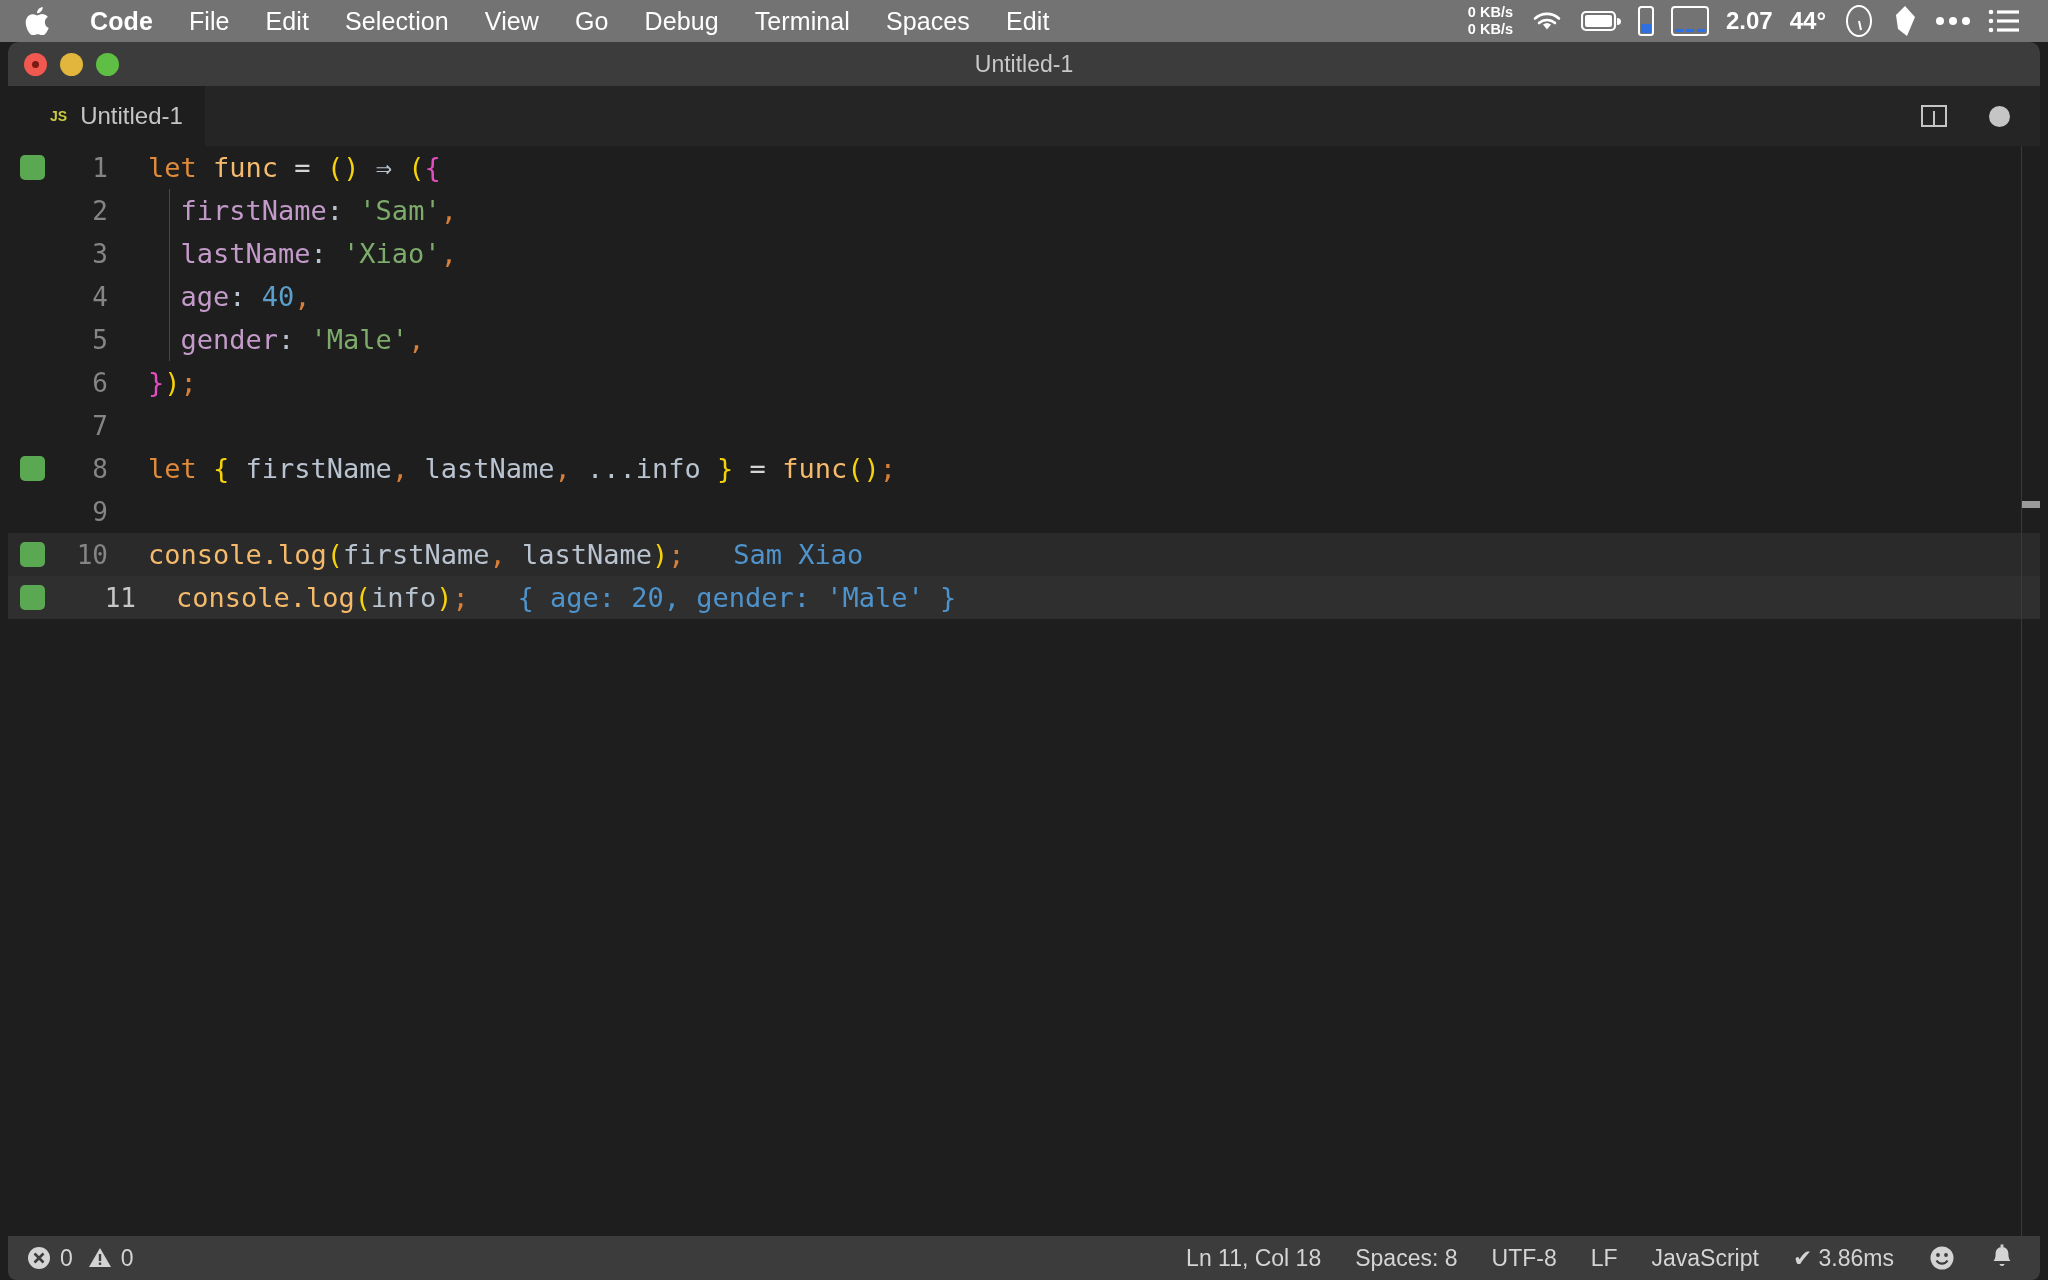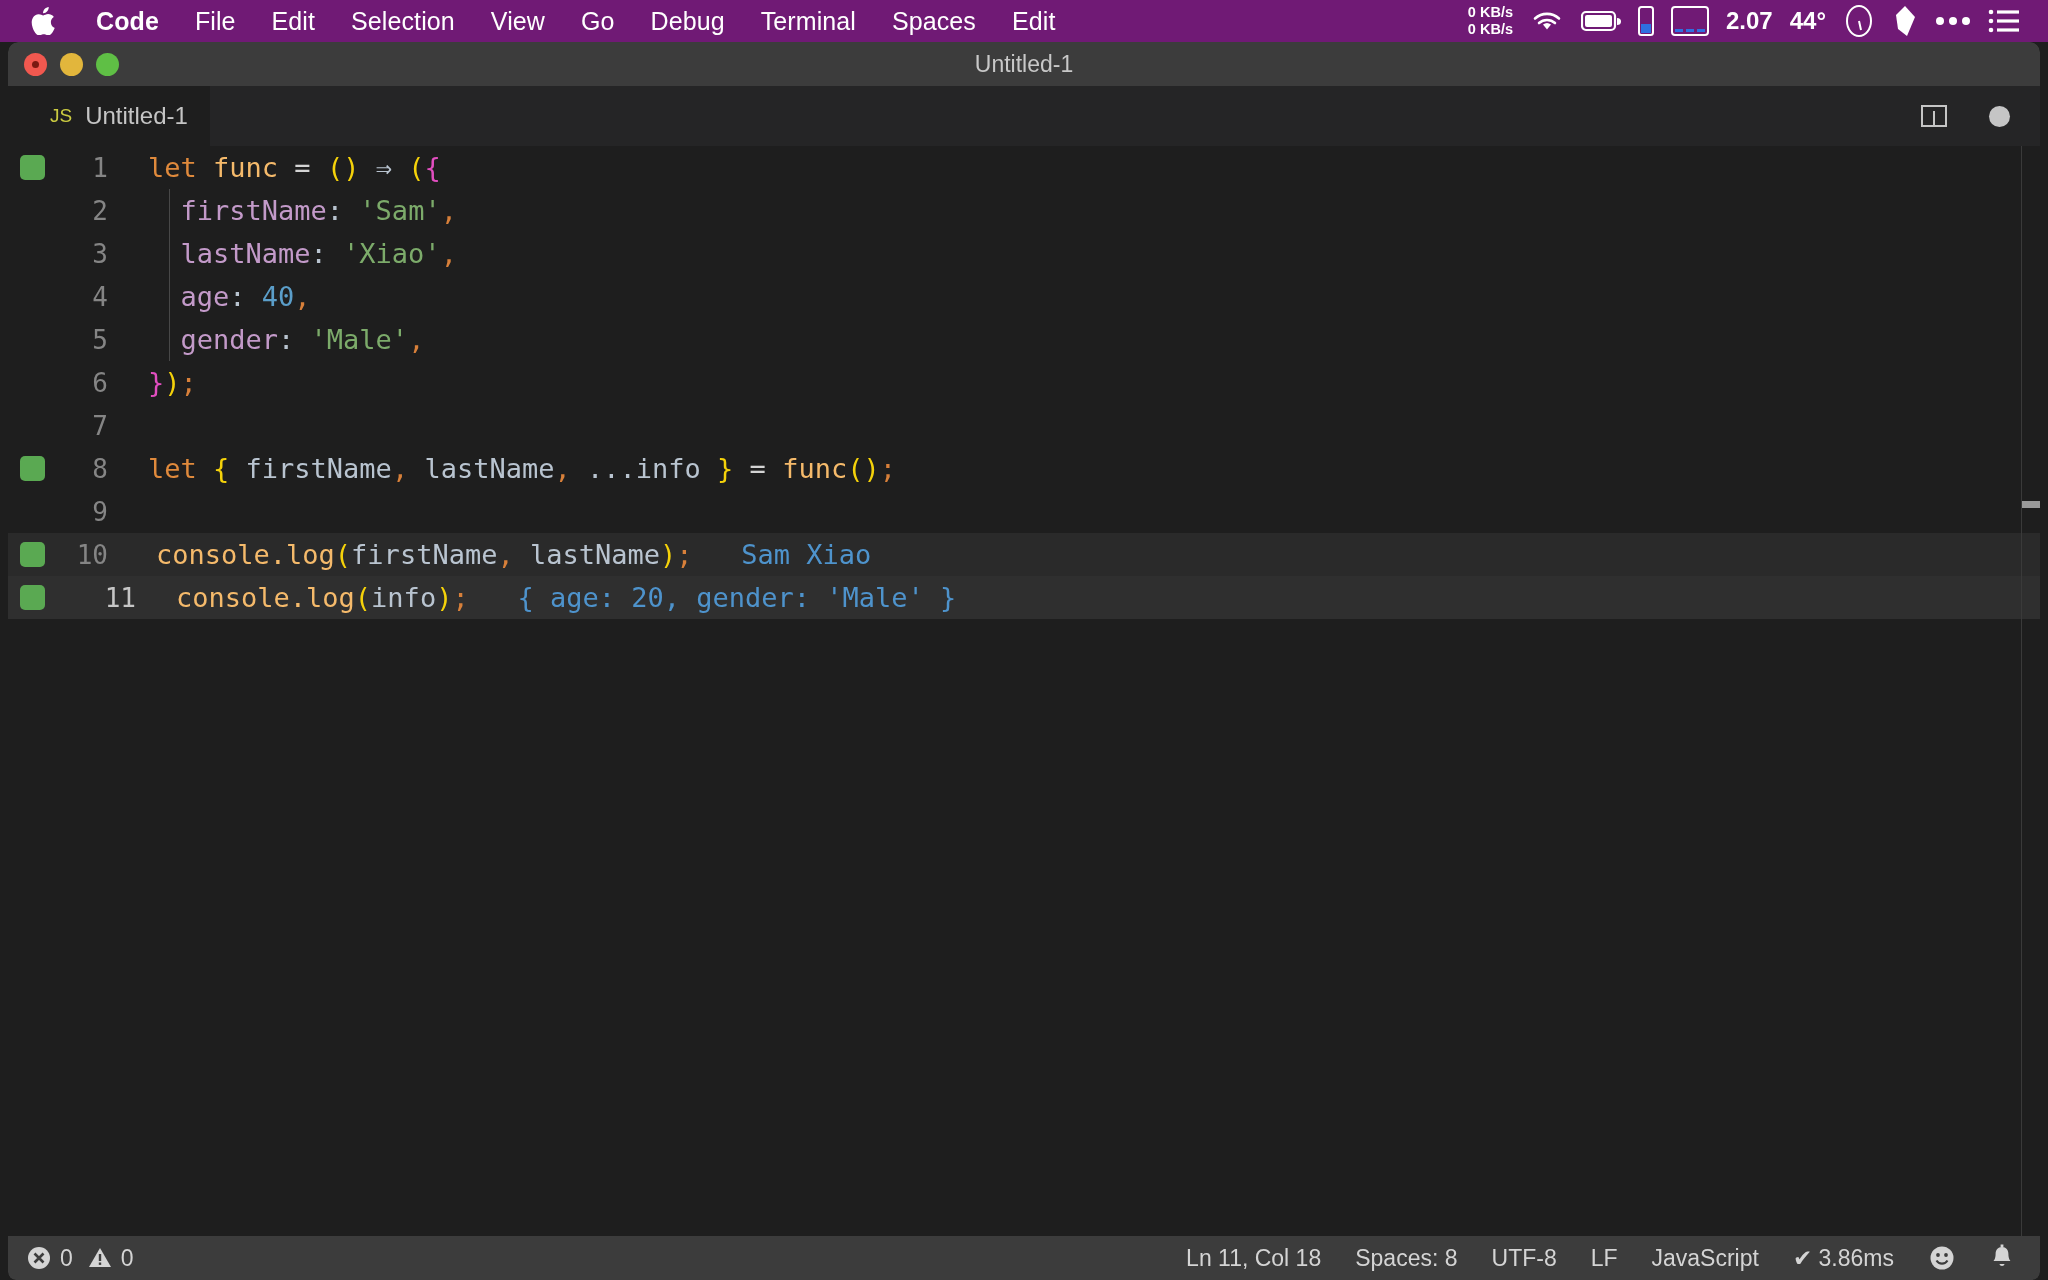--- a/index.html
+++ b/index.html
@@ -14,25 +14,25 @@
     font-family: "Liberation Sans", sans-serif;
     -webkit-font-smoothing: antialiased;
   }
 
   
   #menubar {
     position: absolute;
     left: 0; top: 0;
     width: 2048px;
     height: 42px;
-    background: #701a75;
+    background: #737373;
     display: flex;
     align-items: center;
     box-sizing: border-box;
-    padding: 0 18px 0 30px;
+    padding: 0 18px 0 24px;
   }
   #menubar-left {
     display: flex;
     align-items: center;
     height: 100%;
   }
   .apple-logo {
     width: 26px;
     height: 30px;
     margin-right: 22px;
@@ -140,22 +140,22 @@
   #tab {
     display: flex;
     align-items: center;
     height: 100%;
     padding: 0 22px 0 42px;
     background: #1e1e1e;
     gap: 13px;
   }
   #tab .js-badge {
     color: #cbcb41;
-    font-weight: normal;
-    font-size: 19px;
+    font-weight: bold;
+    font-size: 14px;
     font-family: "Liberation Sans", sans-serif;
   }
   #tab .tab-label {
     color: #c5c5c5;
     font-size: 24px;
   }
   #tabbar-actions {
     margin-left: auto;
     display: flex;
     align-items: center;
@@ -191,21 +191,21 @@
   }
   .code-line {
     position: relative;
     height: 43px;
     display: flex;
     align-items: center;
     font-family: "DejaVu Sans Mono", monospace;
     font-size: 27px;
     white-space: pre;
   }
-  .code-line.highlight { background: #2a2a2a; gap: 8px; }
+  .code-line.highlight { background: #2a2a2a; }
   .code-line.active { background: #2f2f2f; }
   .gutter-mark {
     position: absolute;
     left: 12px;
     width: 25px;
     height: 25px;
     border-radius: 5px;
     background: #5aa952;
   }
   .lnum {

